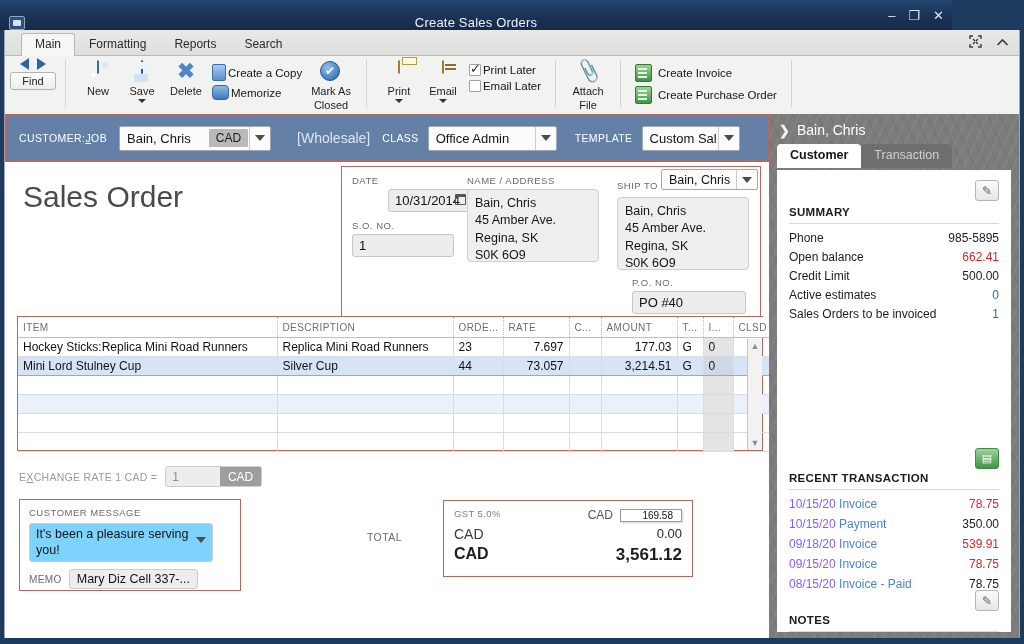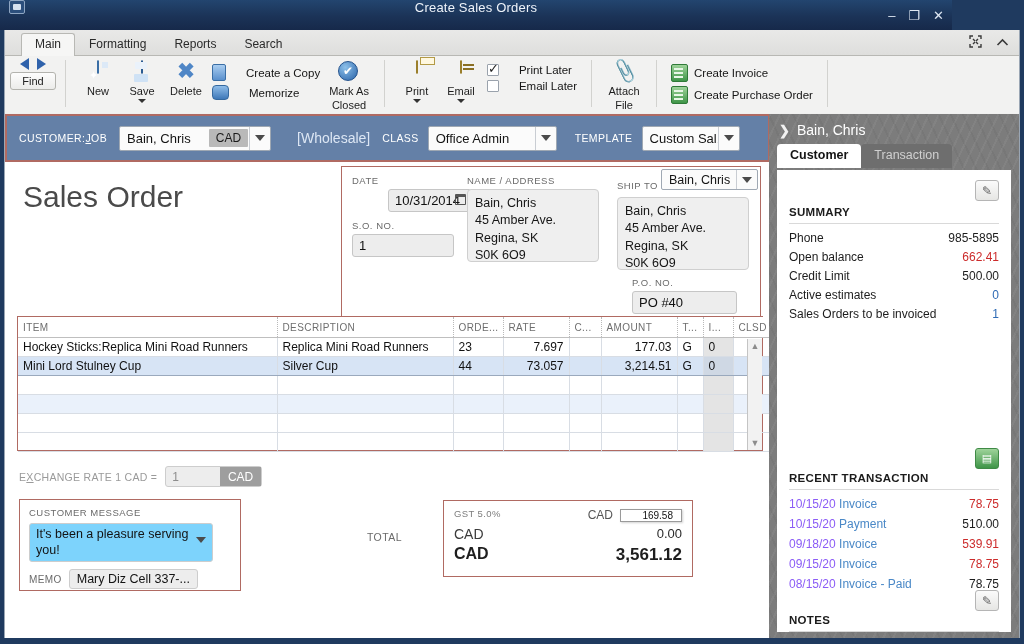--- a/index.html
+++ b/index.html
@@ -15,21 +15,21 @@
     width: 1024px; height: 644px;
     background: #1f3a5f;
     overflow: hidden;
   }
 
   
   .titlebar {
     position: absolute; left: 0; top: 0; width: 952px; height: 30px;
     background: linear-gradient(to bottom, #23456f 0%, #1b3357 55%, #16294a 100%);
     color: #e9eff7;
-    display: flex; align-items: flex-start;
+    display: flex; align-items: flex-end;
   }
   .title-sysicon {
     width: 16px; height: 14px; margin-left: 9px;
     border: 1px solid #8fa6c2; border-radius: 2px;
     background: #2c4f7c;
     display: flex; align-items: center; justify-content: center;
   }
   .title-sysicon i {
     display:block; width: 8px; height: 6px; background: #d5e1f0; border-radius:1px;
   }
@@ -91,21 +91,21 @@
   }
 
   .ritem {
     display:flex; flex-direction:column; align-items:center; justify-content:flex-start;
     min-width: 44px; padding: 2px 5px 0 5px; font-size: 11px; color: #1d1d1d; text-align:center;
   }
   .ritem .lbl { margin-top: 2px; line-height: 1.1; }
   .caret-dn { width:0;height:0;border-left:4px solid transparent;border-right:4px solid transparent;border-top:4px solid #333; margin-top:2px;}
 
   .stack { display: flex; flex-direction: column; justify-content: center; gap: 4px; padding: 5px 4px 0 4px;}
-  .stackrow { display: flex; align-items: center; gap: 20px; font-size: 11.5px; color:#151515; }
+  .stackrow { display: flex; align-items: center; gap: 2px; font-size: 11.5px; color:#151515; }
 
   .cbx { width: 12px; height: 12px; border: 1px solid #9aa2ac; background: #fff; position: relative; border-radius:1px;}
   .cbx.on::after {
     content: "✓"; position: absolute; left: 0px; top: -3px;
     font-size: 13px; color: #1e1e1e; line-height: 1;
   }
 
   
   .ic { width: 22px; height: 22px; position: relative; display: block; }
   .ic-doc {
@@ -542,21 +542,21 @@
             </div>
           </div>
           <div class="addrbox" style="width:132px; height:73px; margin-top:1px; white-space:pre-line;">Bain, Chris
 45 Amber Ave.
 Regina, SK
 S0K 6O9</div>
         </div>
 
         <div style="position:absolute; left:290px; top:110px;">
           <div class="minilbl">P.O. NO.</div>
-          <div class="fld" style="width:105px; margin-top:3px;">
+          <div class="fld" style="width:114px; margin-top:3px;">
             <span>PO #40</span>
           </div>
         </div>
       </div>
     </div>
 
     <div class="tablewrap">
       <table class="items">
         <colgroup>
           <col style="width:259px">
@@ -750,21 +750,21 @@
         <div class="sec-rule"></div>
 
         <div class="tx">
           <span><span class="d">10/15/20</span>
           <span class="link">Invoice</span></span>
           <span class="amt red">78.75</span>
         </div>
         <div class="tx">
           <span><span class="d">10/15/20</span>
           <span class="link">Payment</span></span>
-          <span class="amt">510.00</span>
+          <span class="amt">350.00</span>
         </div>
         <div class="tx">
           <span><span class="d">09/18/20</span>
           <span class="link">Invoice</span></span>
           <span class="amt red">539.91</span>
         </div>
         <div class="tx">
           <span><span class="d">09/15/20</span>
           <span class="link">Invoice</span></span>
           <span class="amt red">78.75</span>

